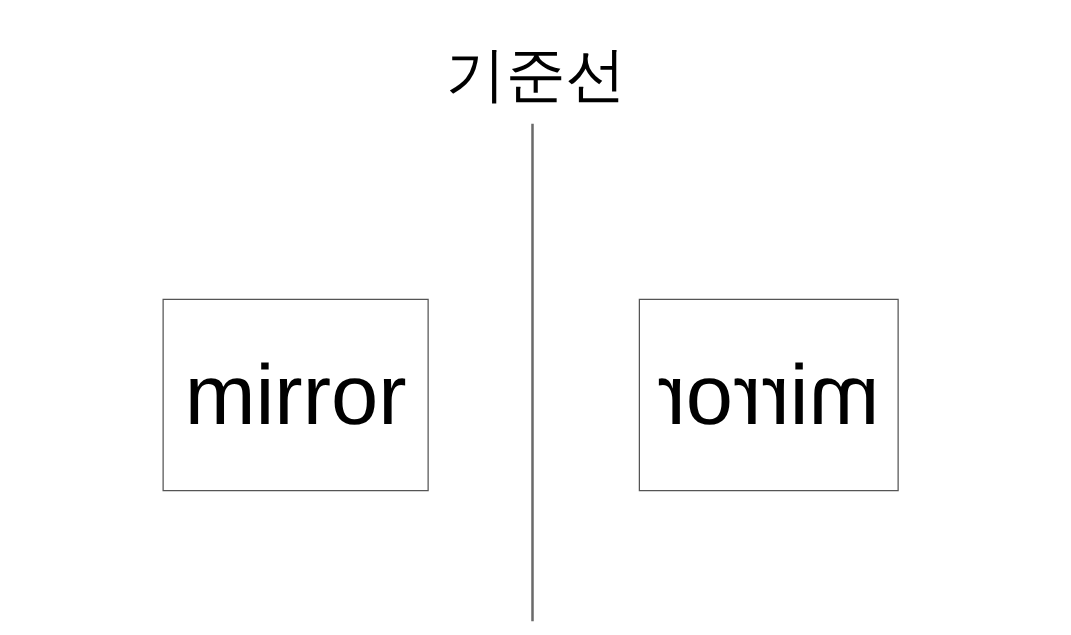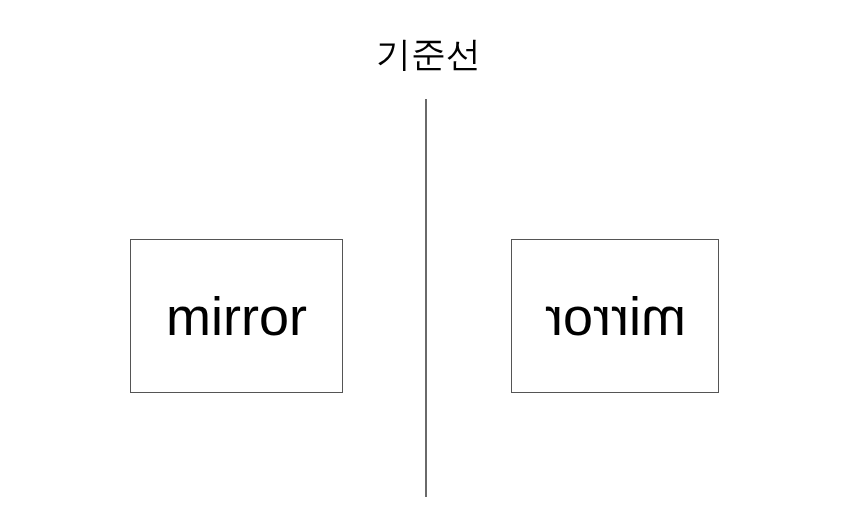--- a/index.html
+++ b/index.html
@@ -14,21 +14,21 @@
     color: var(--text, #000000);
     font-family: "Liberation Sans", "DejaVu Sans", sans-serif;
     overflow: hidden;
   }
   .title {
     position: absolute;
     top: 36px;
     left: 0;
     width: 100%;
     text-align: center;
-    font-size: 35px;
+    font-size: 48px;
     line-height: 1.05;
     font-weight: 400;
     color: var(--text, #000000);
   }
   .vline {
     position: absolute;
     left: 425px;
     top: 99px;
     width: 2px;
     height: 398px;
@@ -41,21 +41,21 @@
     box-sizing: border-box;
     border: 1px solid var(--box-border, #555555);
     background: var(--background, #ffffff);
     display: flex;
     align-items: center;
     justify-content: center;
   }
   .box.left  { left: 130px; width: 213px; }
   .box.right { left: 511px; width: 208px; }
   .word {
-    font-size: 54px;
+    font-size: 68px;
     line-height: 1;
     letter-spacing: 0;
     color: var(--text, #000000);
     white-space: nowrap;
   }
   .word.mirrored {
     display: inline-block;
     transform: scaleX(-1);
   }
 </style>

